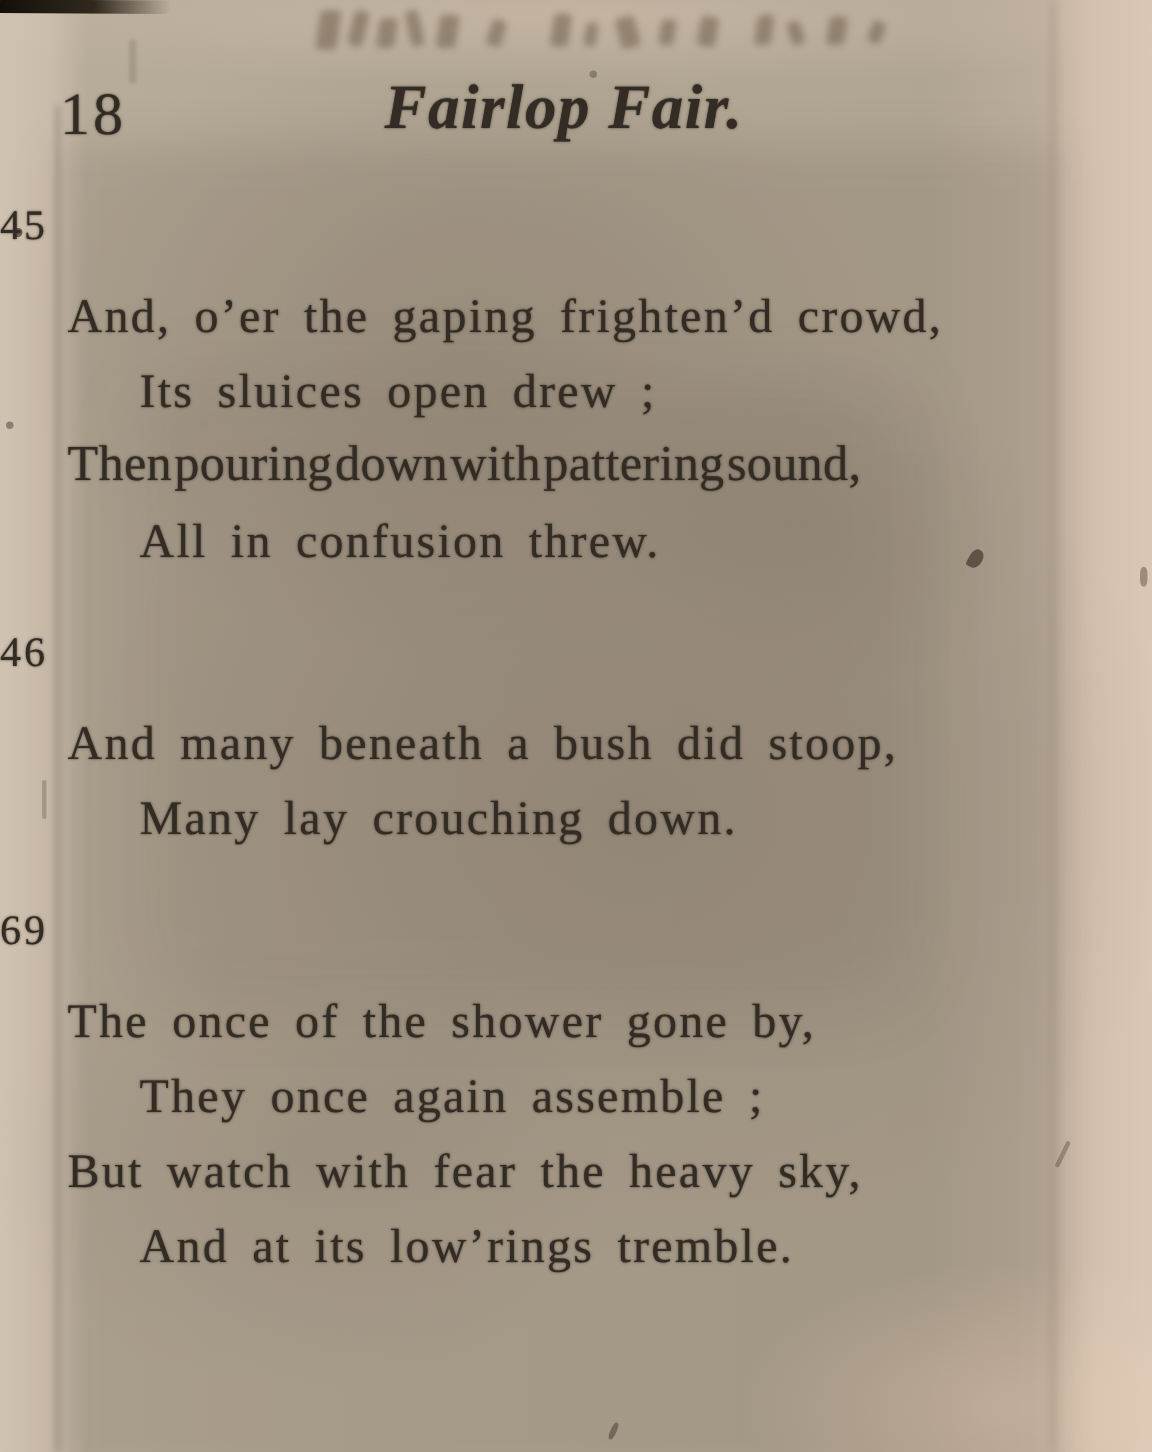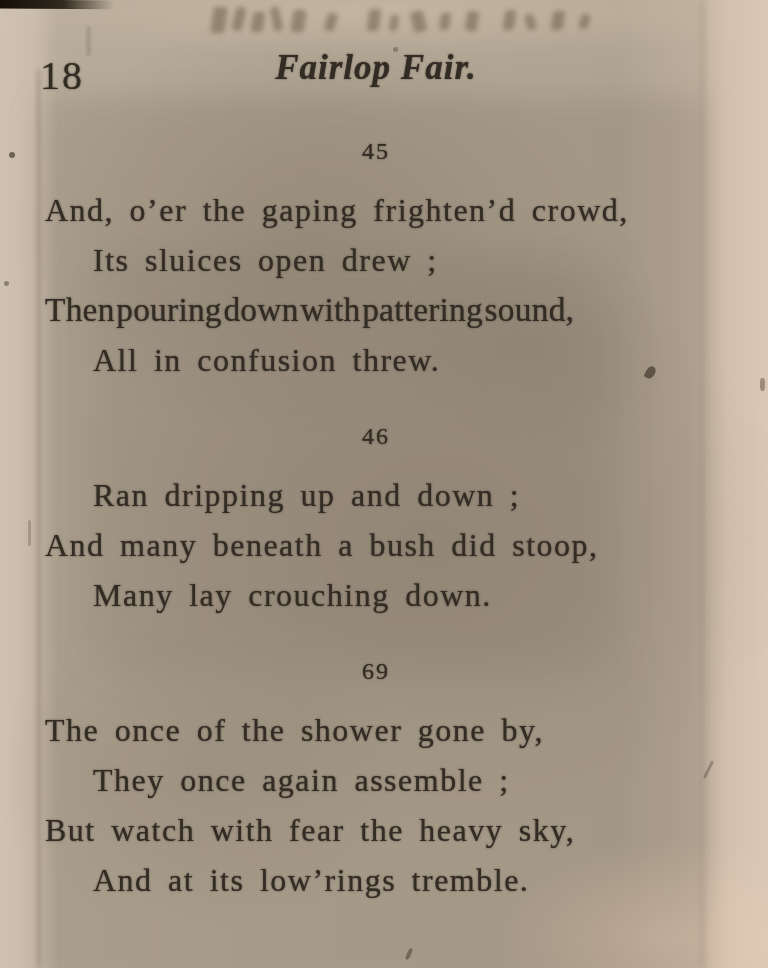--- a/index.html
+++ b/index.html
@@ -99,30 +99,30 @@
   .ink { text-shadow: 0 0 1.2px rgba(51,44,36,0.8), 0 0 2.5px rgba(51,44,36,0.25); }
 
   .page-number {
     position: absolute; left: 40px; top: 52px;
     font-size: 40px; letter-spacing: 2px;
   }
   .running-title {
     position: absolute; left: 0; right: 16px; top: 48px;
     text-align: center;
     font-style: italic; font-weight: bold;
-    font-size: 35px; letter-spacing: 1px;
+    font-size: 42px; letter-spacing: 1px;
   }
 
   .stanzas { position: absolute; left: 0; right: 0; top: 118px; }
 
   .stanza { margin-bottom: 33px; }
   .stanza-number {
     margin: 0 16px 0 0; padding: 0;
-    text-align: center;
-    font-size: 24px; font-weight: normal;
+    text-align: left;
+    font-size: 28px; font-weight: normal;
     letter-spacing: 2px;
     line-height: 36px;
     margin-bottom: 16px;
   }
   .stanza:first-child .stanza-number { margin-top: 15px; }
   .stanza + .stanza .stanza-number { margin-top: 32px; }
 
   .line {
     padding-left: 45px;
     font-size: 32px;
@@ -188,21 +188,20 @@
   <div class="stanzas" id="stanzas">
       <section class="stanza">
         <h3 class="stanza-number ink">45</h3>
         <div class="line ink">And, o’er the gaping frighten’d crowd,</div>
         <div class="line ink indent">Its sluices open drew ;</div>
         <div class="line ink">Then pouring down with pattering sound,</div>
         <div class="line ink indent">All in confusion threw.</div>
       </section>
       <section class="stanza">
         <h3 class="stanza-number ink">46</h3>
-        <div class="line ink indent">Ran dripping up and down ;</div>
         <div class="line ink">And many beneath a bush did stoop,</div>
         <div class="line ink indent">Many lay crouching down.</div>
       </section>
       <section class="stanza">
         <h3 class="stanza-number ink">69</h3>
         <div class="line ink">The once of the shower gone by,</div>
         <div class="line ink indent">They once again assemble ;</div>
         <div class="line ink">But watch with fear the heavy sky,</div>
         <div class="line ink indent">And at its low’rings tremble.</div>
       </section>

